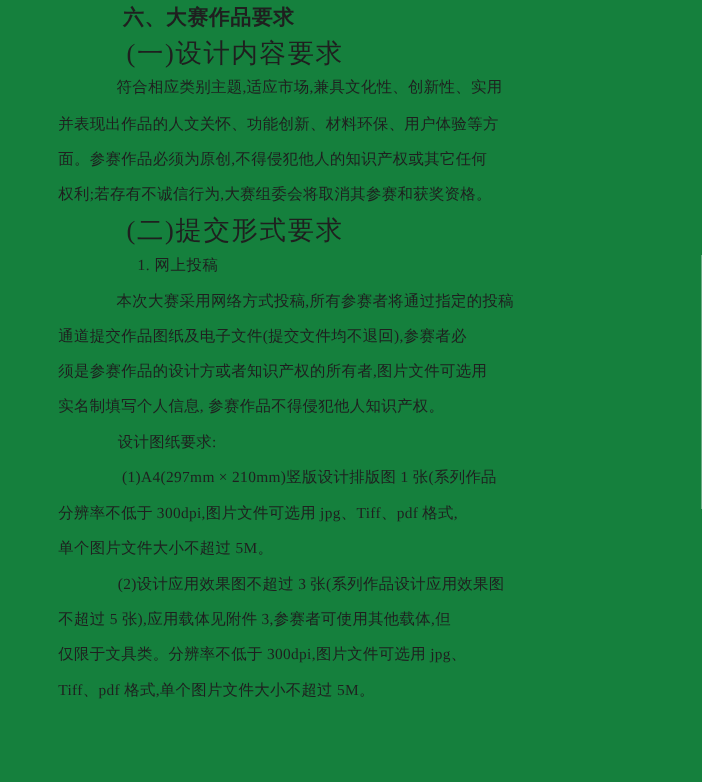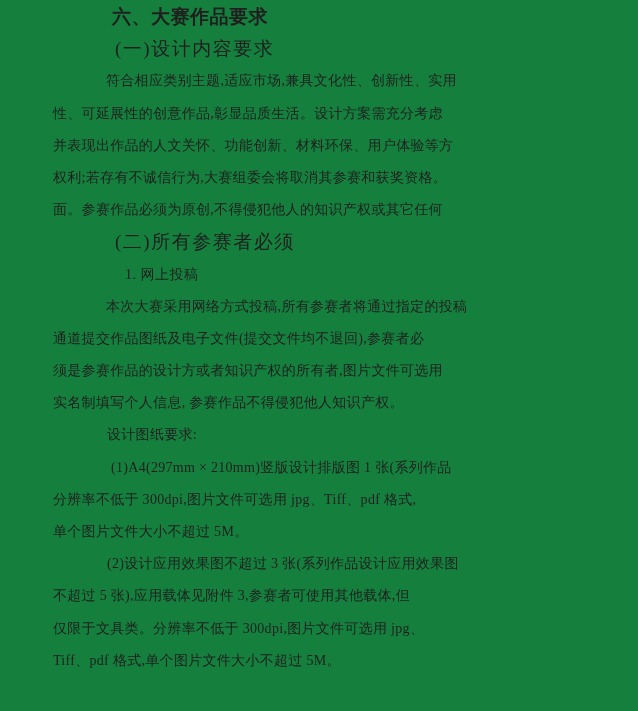--- a/index.html
+++ b/index.html
@@ -29,21 +29,21 @@
   }
   
   .h1 {
     font-family: "Liberation Sans", sans-serif;
     font-weight: bold;
     font-size: 19px;
     letter-spacing: 0.5px;
   }
   
   .sub {
-    font-size: 19px;
+    font-size: 24px;
     letter-spacing: 1.5px;
   }
   .numitem {
     font-size: 14px;
     letter-spacing: 0.5px;
   }
   
   .i53 { padding-left: 53px; }
   .i54 { padding-left: 54px; }
   .i58 { padding-left: 58px; }
@@ -54,26 +54,25 @@
 </head>
 <body>
 
 <div class="page">
 
   <div class="line h1 i59">六、大赛作品要求</div>
 
   <div class="line sub i62">(一)设计内容要求</div>
 
   <div class="line i53">符合相应类别主题,适应市场,兼具文化性、创新性、实用</div>
-  <div class="line">性、可延展性的创意作品,彰显品质生活。设计方案需充分考虑</div>
   <div class="line">并表现出作品的人文关怀、功能创新、材料环保、用户体验等方</div>
+  <div class="line">面。参赛作品必须为原创,不得侵犯他人的知识产权或其它任何</div>
   <div class="line">权利;若存有不诚信行为,大赛组委会将取消其参赛和获奖资格。</div>
-  <div class="line">面。参赛作品必须为原创,不得侵犯他人的知识产权或其它任何</div>
 
-  <div class="line sub i62">(二)所有参赛者必须</div>
+  <div class="line sub i62">(二)提交形式要求</div>
 
   <div class="line numitem i72">1. 网上投稿</div>
 
   <div class="line i53">本次大赛采用网络方式投稿,所有参赛者将通过指定的投稿</div>
   <div class="line">通道提交作品图纸及电子文件(提交文件均不退回),参赛者必</div>
   <div class="line">须是参赛作品的设计方或者知识产权的所有者,图片文件可选用</div>
   <div class="line">实名制填写个人信息, 参赛作品不得侵犯他人知识产权。</div>
 
   <div class="line i54">设计图纸要求:</div>
 

